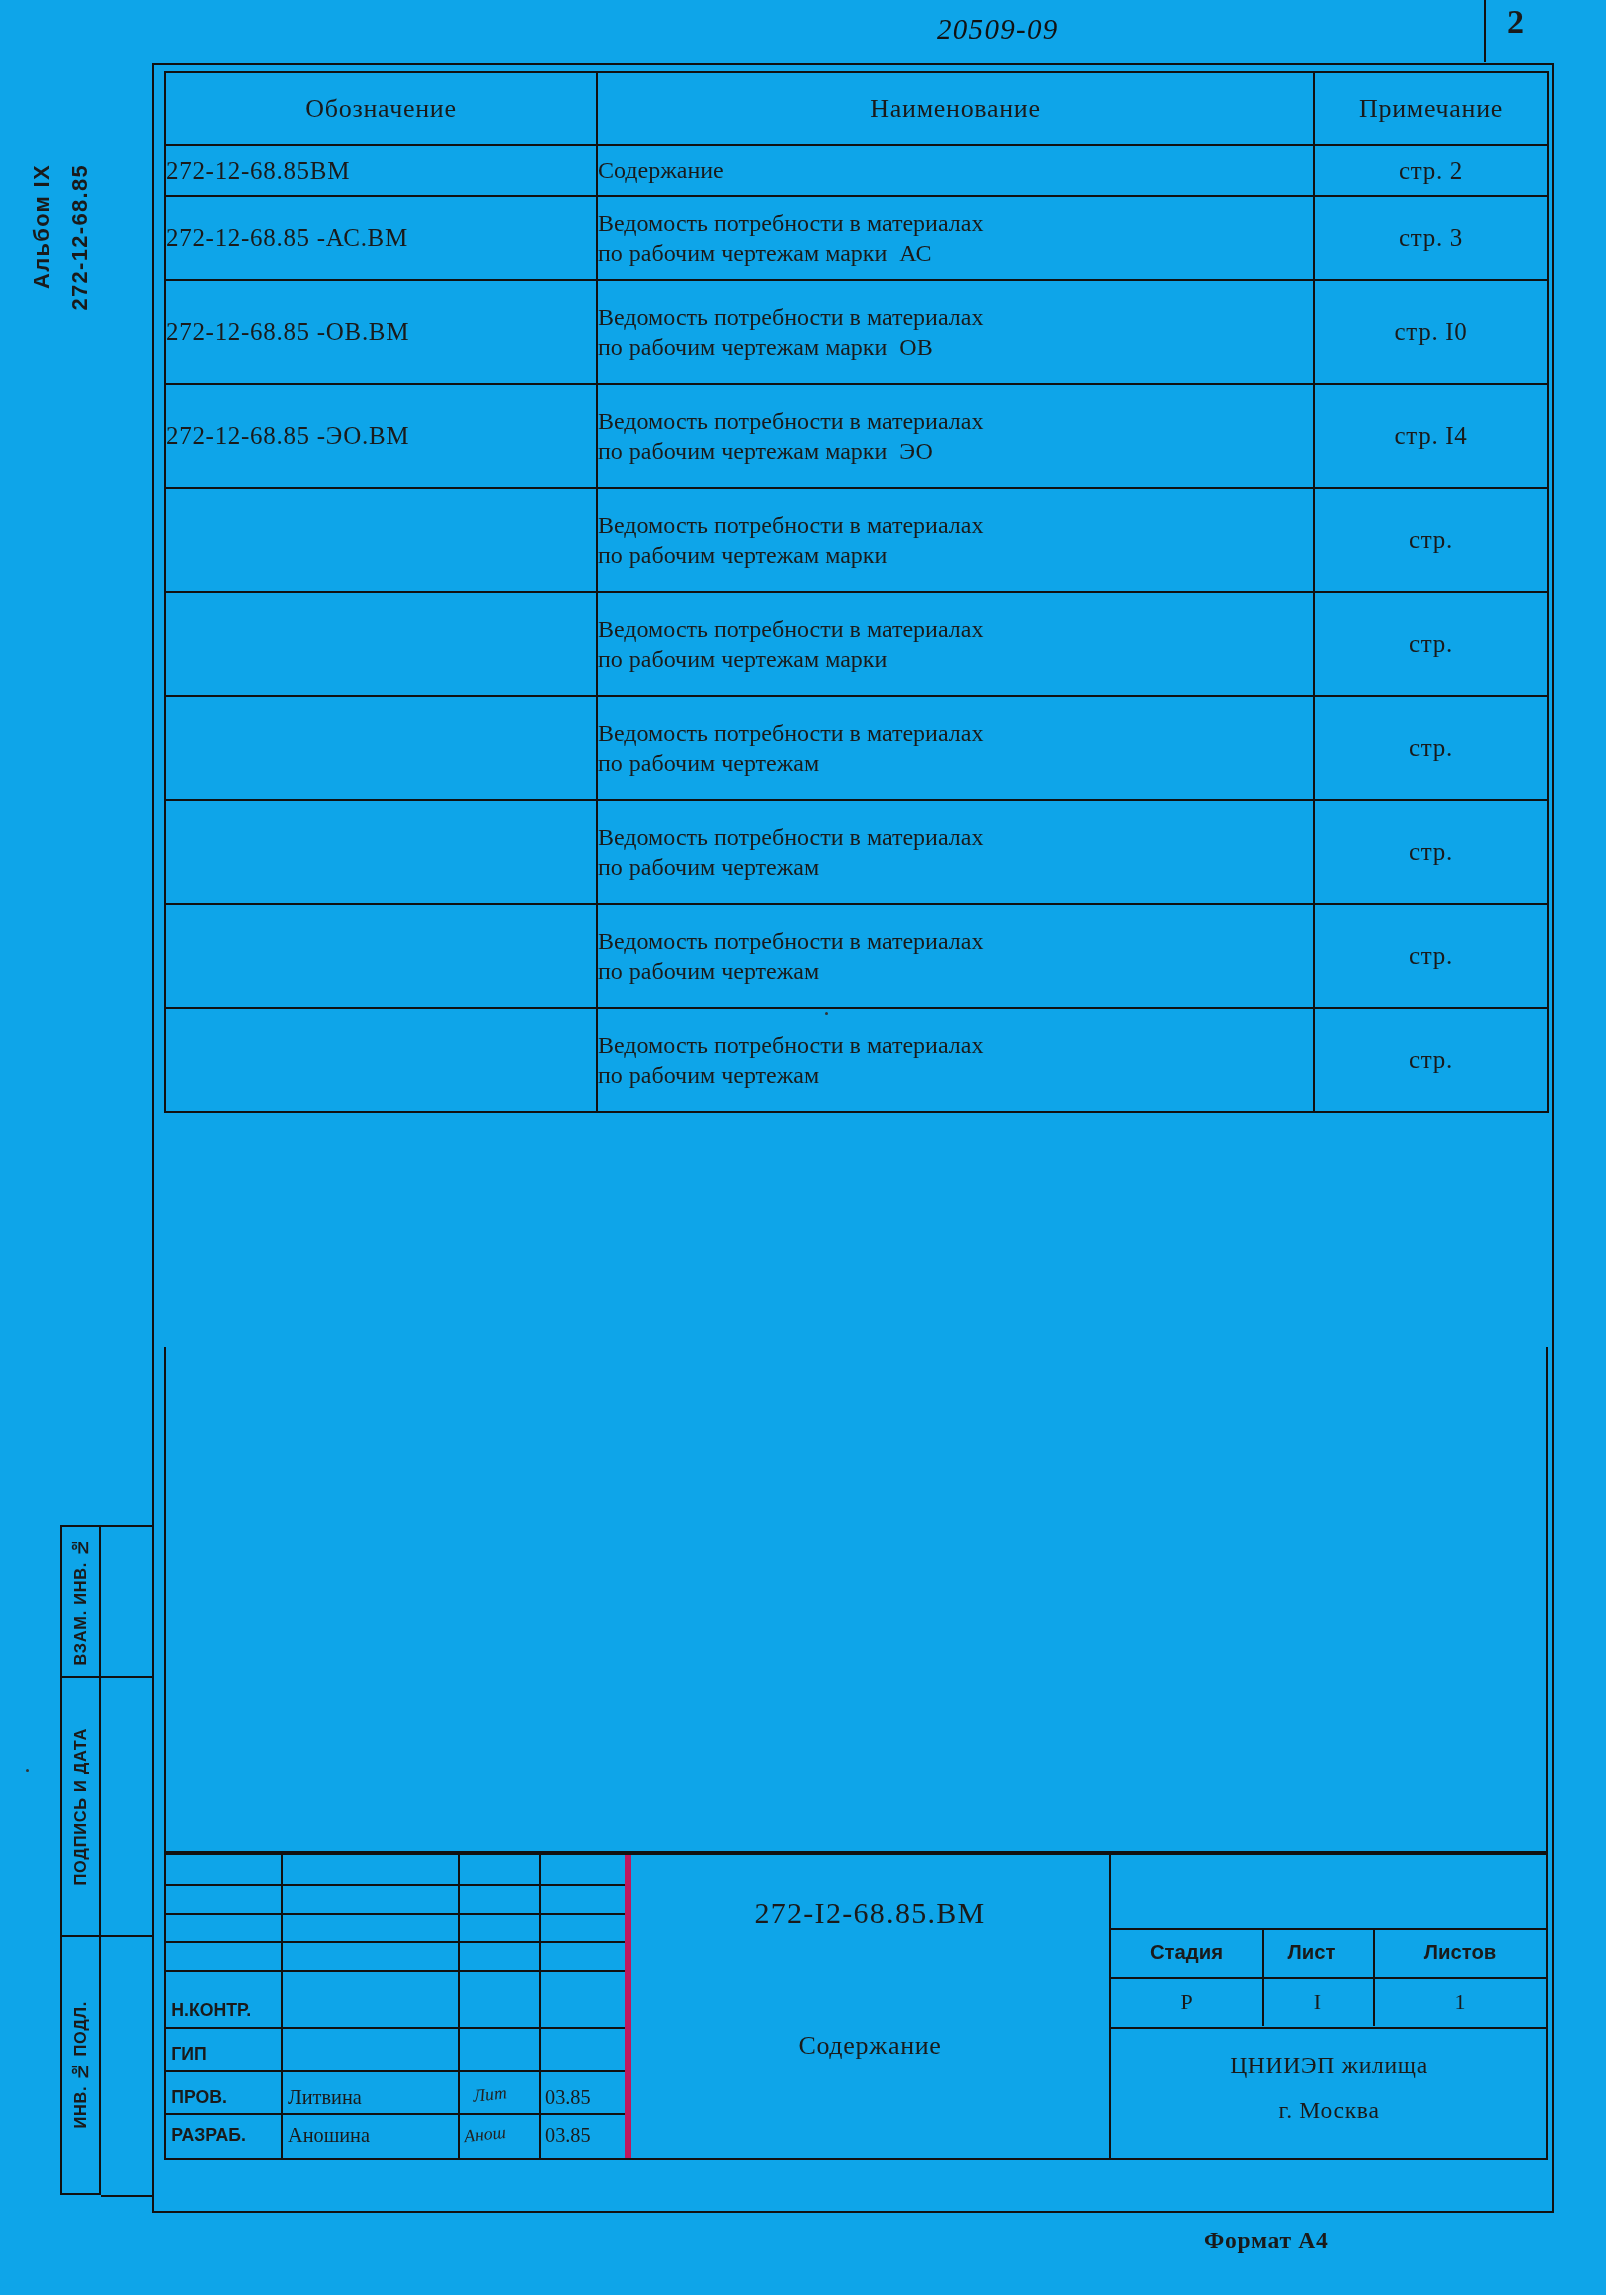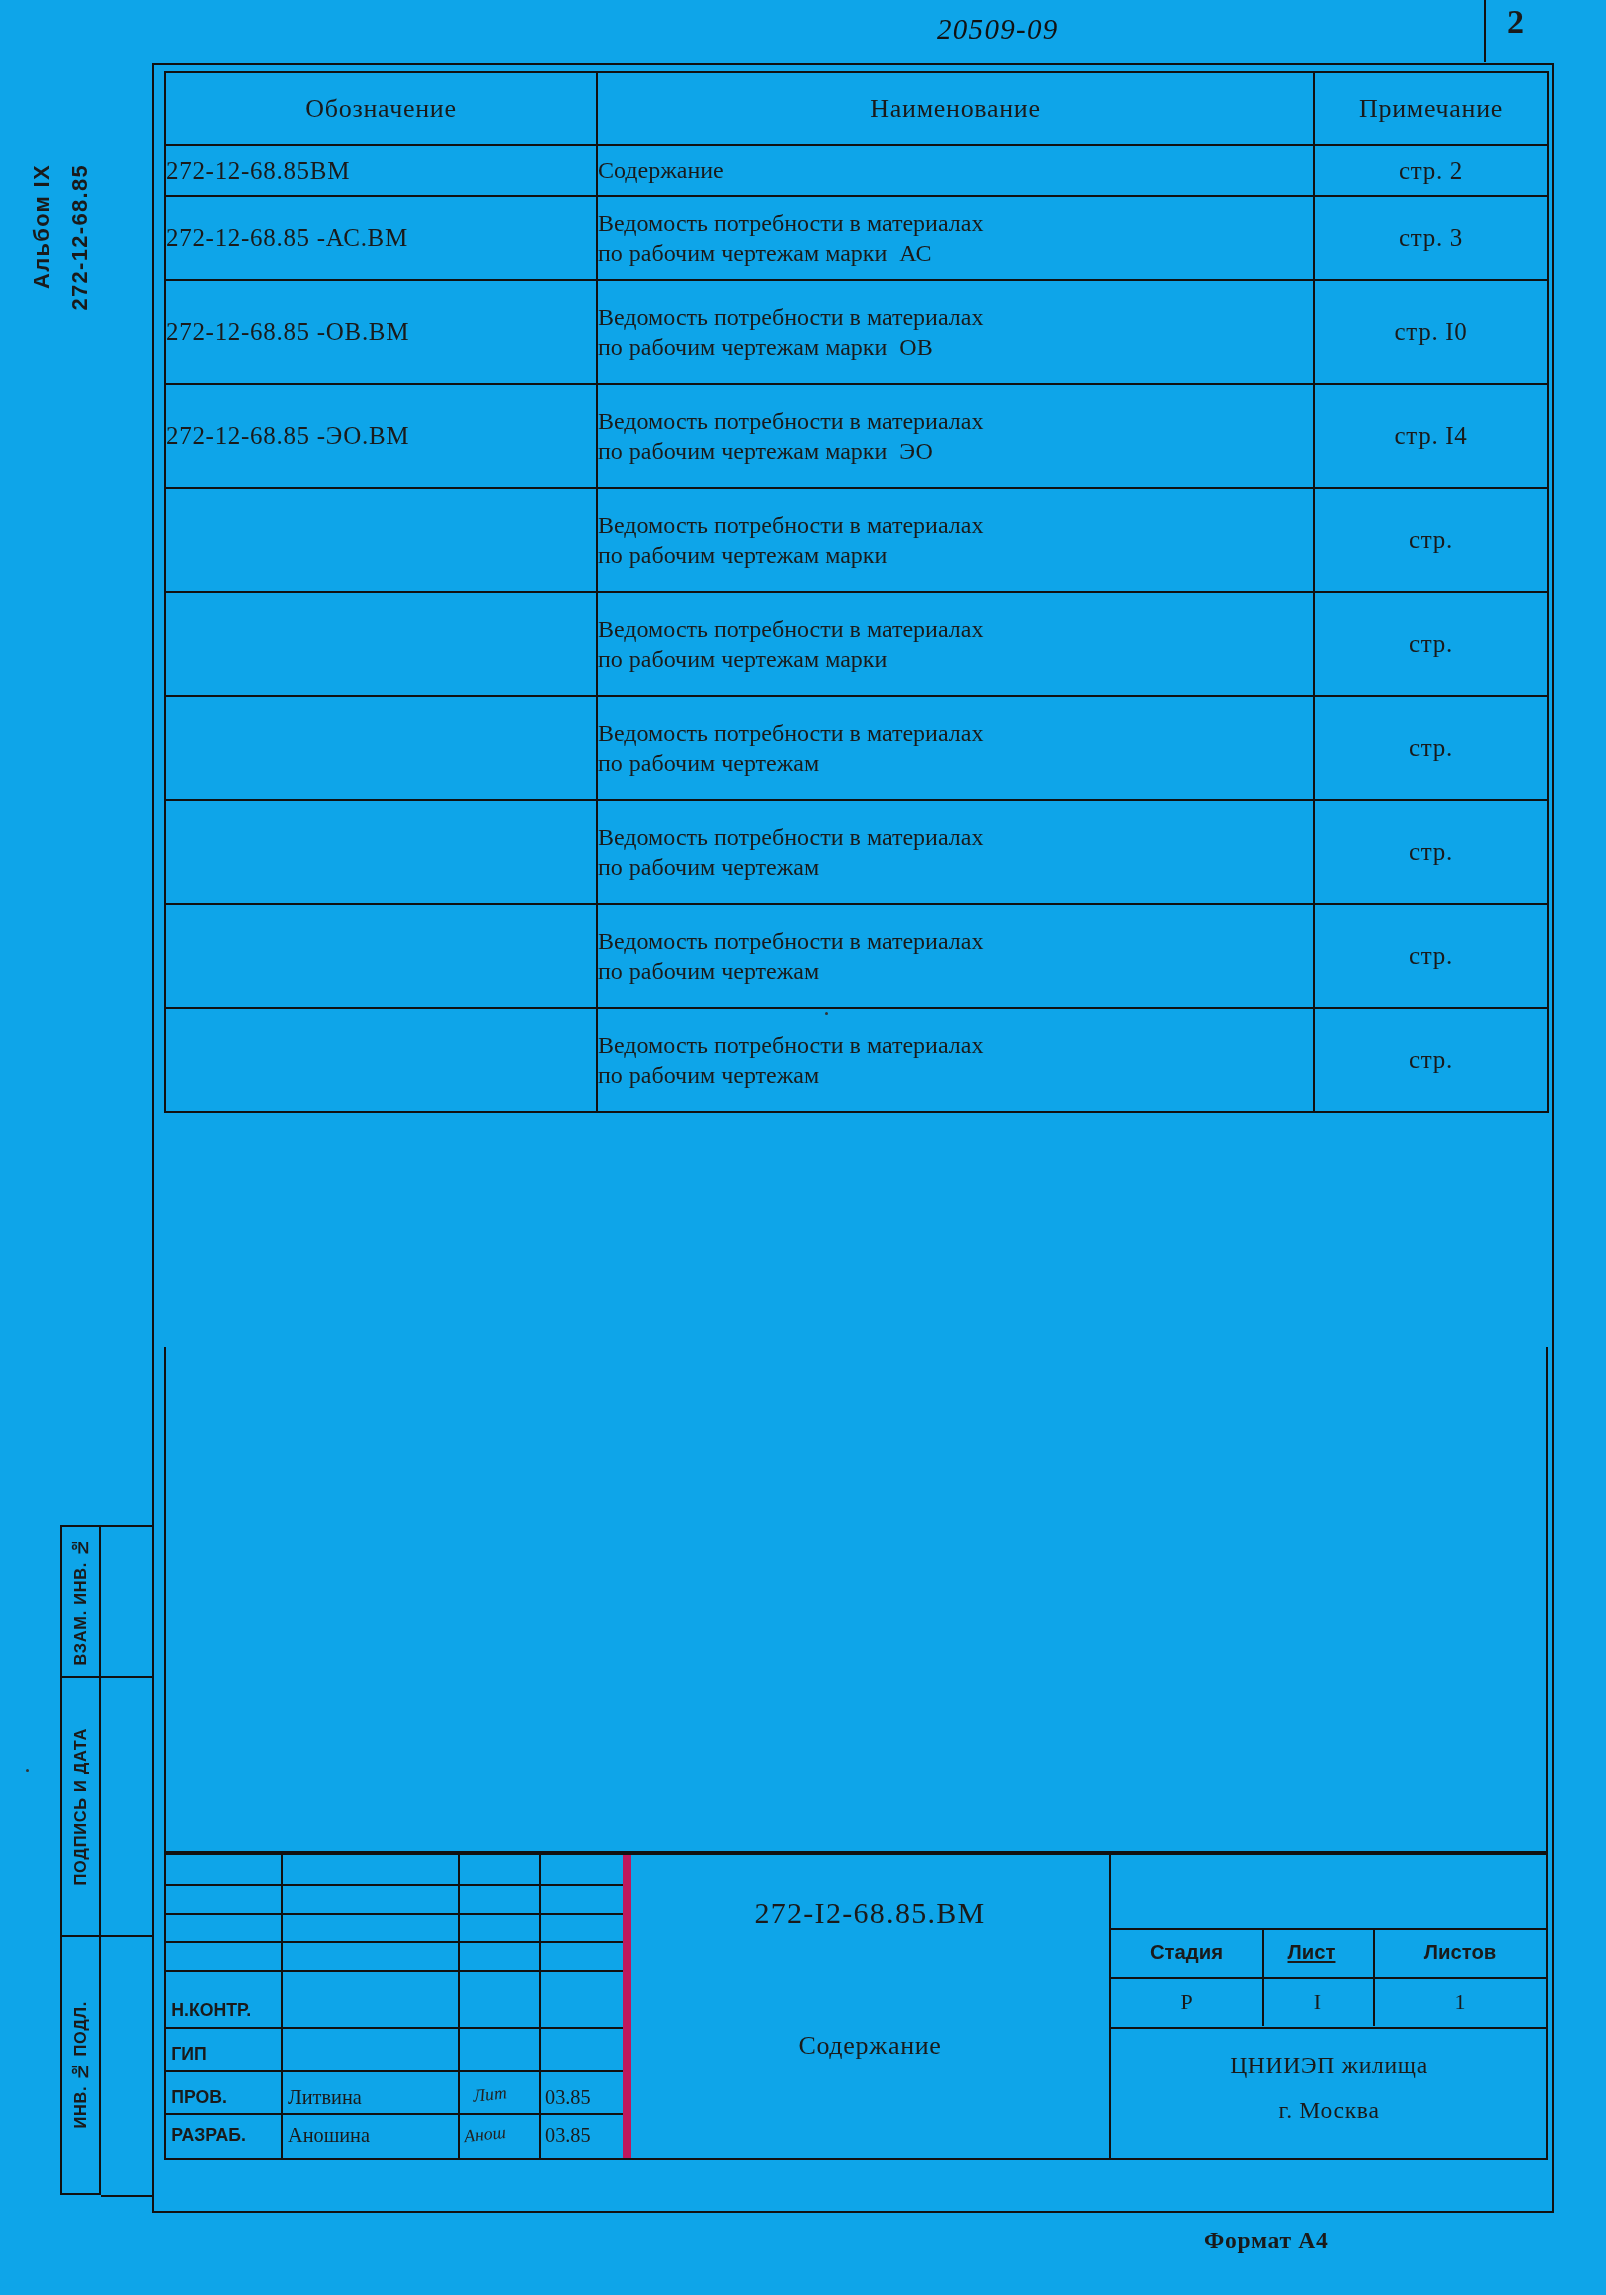--- a/index.html
+++ b/index.html
@@ -192,21 +192,21 @@
     top: 1853px;
     width: 1384px;
     height: 307px;
     border: 2px solid #111;
     box-sizing: border-box;
   }
   .tb-left {
     position: absolute;
     left: 0; top: 0;
     width: 465px; height: 100%;
-    border-right: 8px solid #be185d;
+    border-right: 6px solid #be185d;
     box-sizing: border-box;
   }
   .tb-left .rowline {
     position: absolute;
     left: 0; width: 100%; height: 0;
     border-top: 2px solid #111;
   }
   .tb-left .collline {
     position: absolute;
     top: 0; height: 100%; width: 0;
@@ -501,21 +501,21 @@
     </div>
 
     <div class="tb-right">
       <div class="hline" style="top:73px;"></div>
       <div class="hline" style="top:122px;"></div>
       <div class="hline" style="top:172px;"></div>
       <div class="vline" style="left:151px; top:73px; height:98px;"></div>
       <div class="vline" style="left:262px; top:73px; height:98px;"></div>
 
       <span class="tb-r-cell" style="left:0px;   top:86px; width:151px;">Стадия</span>
-      <span class="tb-r-cell" style="left:151px; top:86px; width:99px;text-decoration:underline;">Лист</span>
+      <span class="tb-r-cell" style="left:151px; top:86px; width:99px;">Лист</span>
       <span class="tb-r-cell" style="left:262px; top:86px; width:174px;">Листов</span>
 
       <span class="tb-r-val" style="left:0px;   top:134px; width:151px;">Р</span>
       <span class="tb-r-val" style="left:151px; top:134px; width:111px;">I</span>
       <span class="tb-r-val" style="left:262px; top:134px; width:174px;">1</span>
 
       <div class="tb-org" style="top:197px;">ЦНИИЭП  жилища</div>
       <div class="tb-org" style="top:242px;">г. Москва</div>
     </div>
   </div>

